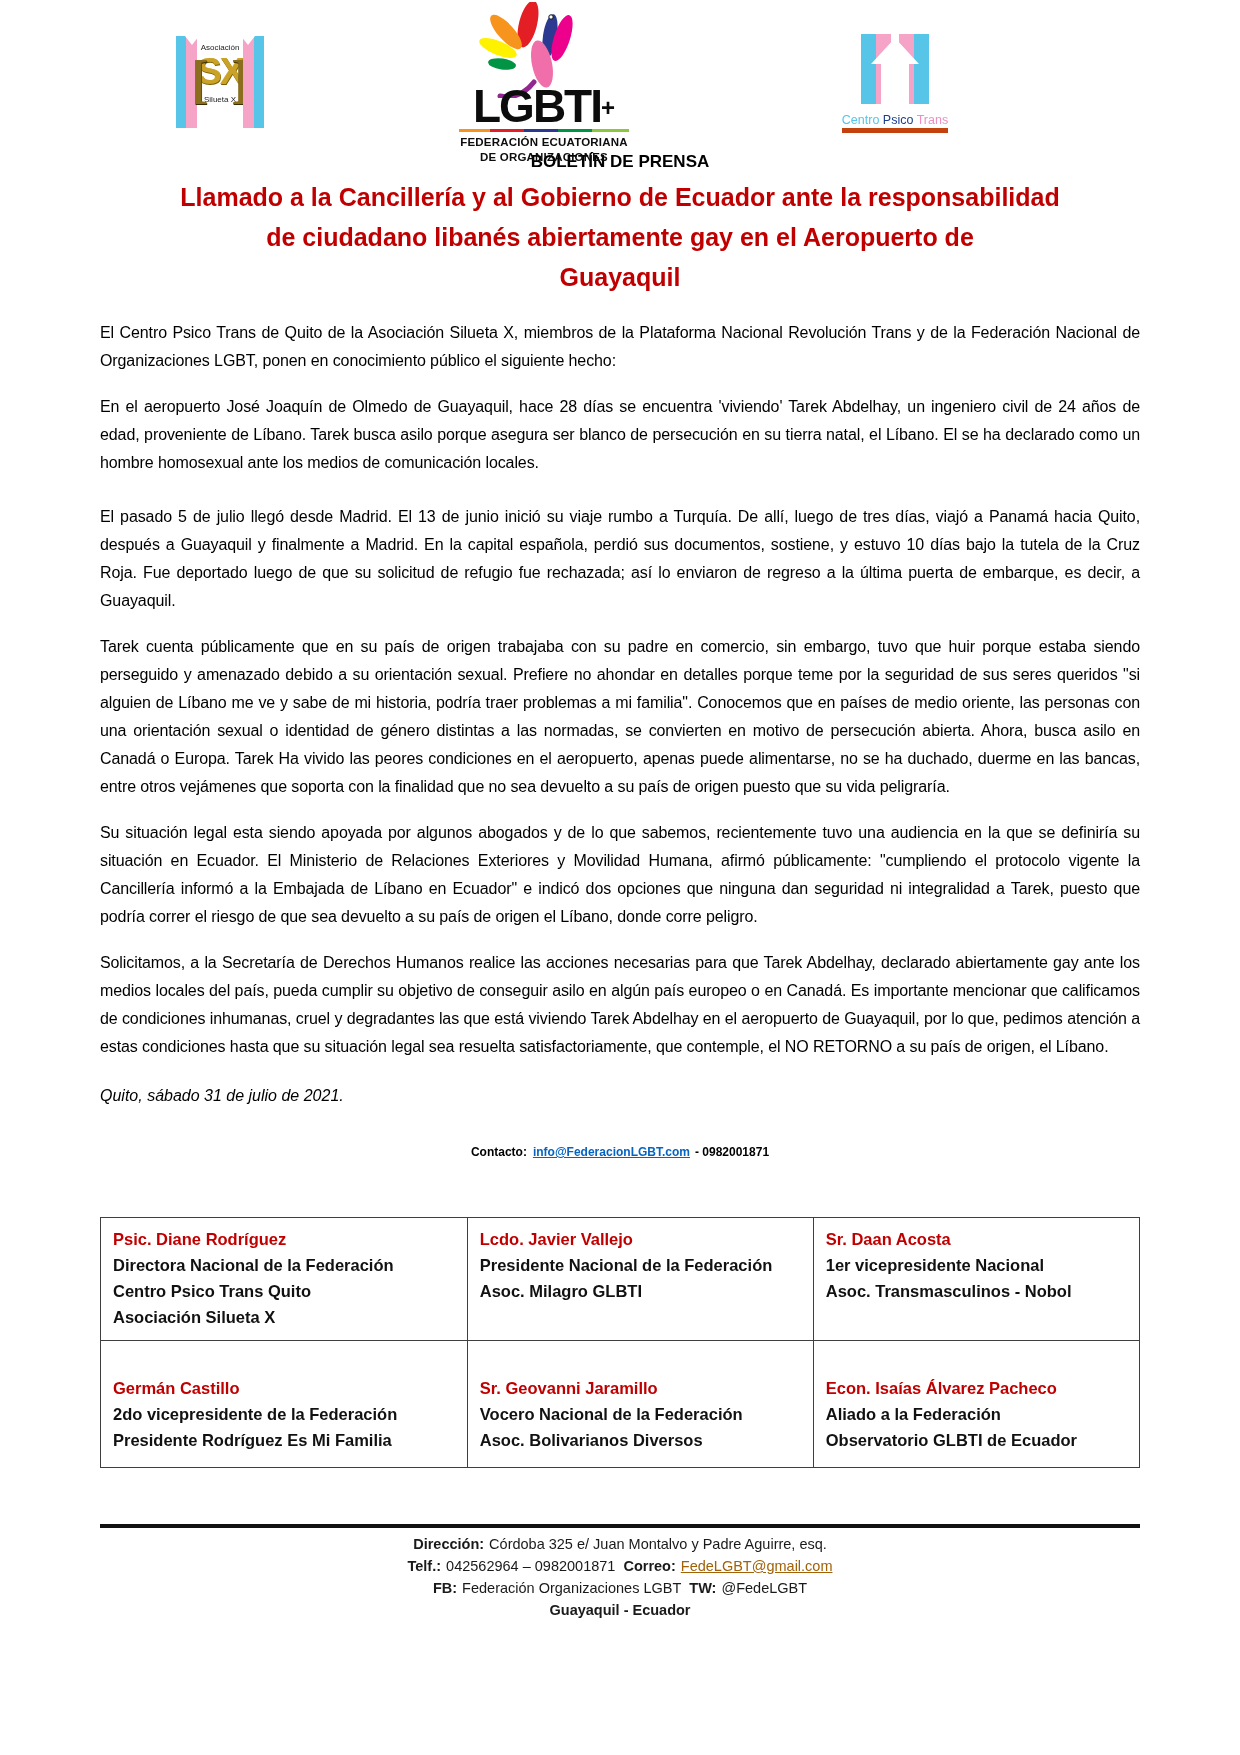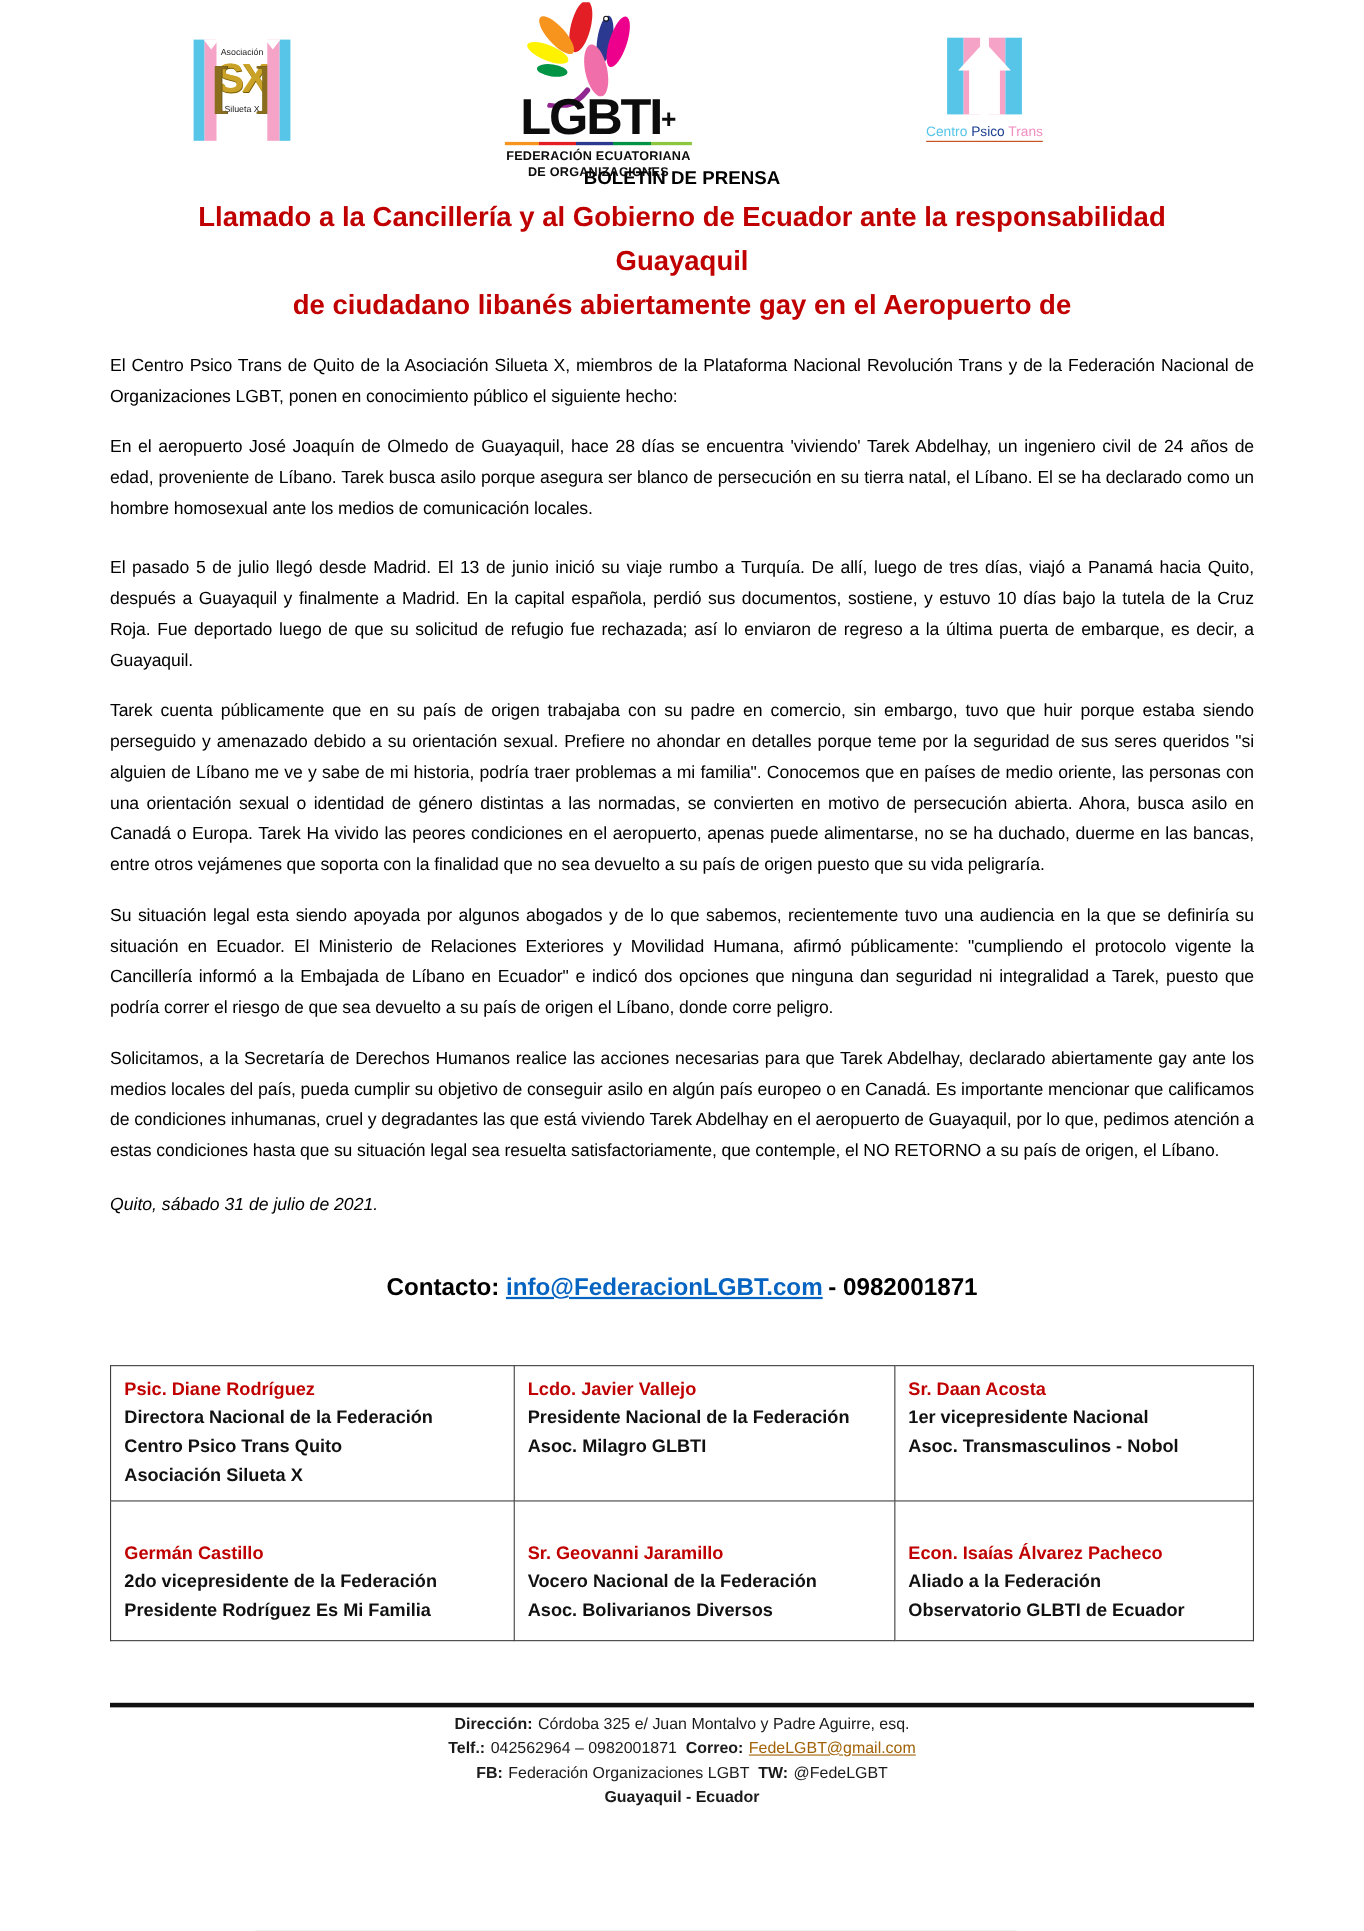--- a/index.html
+++ b/index.html
@@ -30,33 +30,33 @@
   
   .logo-fed { position:absolute; left:336px; top:2px; width:216px; text-align:center; }
   .fed-bird { display:block; margin:0 auto -14px 18px; }
   .fed-word { font-size:46px; font-weight:bold; color:#0c0c0c; letter-spacing:-2px; line-height:44px; display:inline-block; }
   .fed-plus { font-size:24px; font-weight:bold; color:#0c0c0c; vertical-align:6px; }
   .fed-rainbow { height:3px; width:170px; margin:1px auto 3px auto;
     background:linear-gradient(to right,#f7941d 0 18%,#e31e24 18% 38%,#2b3990 38% 58%,#009444 58% 78%,#8dc63f 78% 100%); }
   .fed-cap { font-size:11.5px; font-weight:bold; color:#0c0c0c; line-height:15px; letter-spacing:0.2px; }
   
   .logo-cpt { position:absolute; left:736px; top:34px; width:118px; text-align:center; }
-  .cpt-words { font-size:12.5px; margin-top:2px; border-bottom:1px solid #c2410c; display:inline-block; padding-bottom:1px; }
+  .cpt-words { font-size:12.5px; margin-top:2px; border-bottom:5px solid #c2410c; display:inline-block; padding-bottom:1px; }
   .cpt-w1 { color:#56c5e8; }
   .cpt-w2 { color:#1b3f8f; }
   .cpt-w3 { color:#f08ec0; }
   
   .kicker { text-align:center; font-size:17px; font-weight:bold; margin-top:0; letter-spacing:0; }
   .title { text-align:center; color:#c00000; font-weight:bold; font-size:25px; line-height:40px; margin-top:5px; }
   
   .bodytext { margin-top:22px; }
   .para { font-size:16px; line-height:28px; text-align:justify; margin-bottom:18px; letter-spacing:-0.1px; }
   .para.gap-before { margin-top:26px; }
   .dateline { font-style:italic; font-size:16px; margin-top:26px; }
-  .contact { text-align:center; font-weight:bold; font-size:22px; margin-top:52px; }
+  .contact { text-align:center; font-weight:bold; font-size:12px; margin-top:40px; }
   .contact a { color:#0563c1; text-decoration:underline; }
   .contact .sep { margin-left:5px; }
   .contact .clabel { margin-right:6px; }
   
   .sig-table { width:100%; border-collapse:collapse; margin-top:58px; }
   .sig-table td { border:1.5px solid #3f3f3f; vertical-align:top; padding:8px 12px 10px 12px; }
   .sig-table col.c1 { width:35.3%; }
   .sig-table col.c2 { width:33.3%; }
   .sig-table col.c3 { width:31.4%; }
   .sig-name { color:#c00000; font-weight:bold; font-size:16.5px; line-height:26px; }
@@ -129,22 +129,22 @@
         <span class="cpt-w1">Centro</span>
         <span class="cpt-w2">Psico</span>
         <span class="cpt-w3">Trans</span>
       </div>
     </div>
   </div>
 
   <div class="kicker">BOLETÍN DE PRENSA</div>
   <div class="title">
     <div>Llamado a la Cancillería y al Gobierno de Ecuador ante la responsabilidad</div>
+    <div>de ciudadano libanés abiertamente gay en el Aeropuerto de</div>
     <div>Guayaquil</div>
-    <div>de ciudadano libanés abiertamente gay en el Aeropuerto de</div>
   </div>
 
   <div class="bodytext">
     <p class="para">El Centro Psico Trans de Quito de la Asociación Silueta X, miembros de la Plataforma Nacional Revolución Trans y de la Federación Nacional de Organizaciones LGBT, ponen en conocimiento público el siguiente hecho:</p>
     <p class="para">En el aeropuerto José Joaquín de Olmedo de Guayaquil, hace 28 días se encuentra 'viviendo' Tarek Abdelhay, un ingeniero civil de 24 años de edad, proveniente de Líbano. Tarek busca asilo porque asegura ser blanco de persecución en su tierra natal, el Líbano. El se ha declarado como un hombre homosexual ante los medios de comunicación locales.</p>
     <p class="para gap-before">El pasado 5 de julio llegó desde Madrid. El 13 de junio inició su viaje rumbo a Turquía. De allí, luego de tres días, viajó a Panamá hacia Quito, después a Guayaquil y finalmente a Madrid. En la capital española, perdió sus documentos, sostiene, y estuvo 10 días bajo la tutela de la Cruz Roja. Fue deportado luego de que su solicitud de refugio fue rechazada; así lo enviaron de regreso a la última puerta de embarque, es decir, a Guayaquil.</p>
     <p class="para">Tarek cuenta públicamente que en su país de origen trabajaba con su padre en comercio, sin embargo, tuvo que huir porque estaba siendo perseguido y amenazado debido a su orientación sexual. Prefiere no ahondar en detalles porque teme por la seguridad de sus seres queridos "si alguien de Líbano me ve y sabe de mi historia, podría traer problemas a mi familia". Conocemos que en países de medio oriente, las personas con una orientación sexual o identidad de género distintas a las normadas, se convierten en motivo de persecución abierta. Ahora, busca asilo en Canadá o Europa. Tarek Ha vivido las peores condiciones en el aeropuerto, apenas puede alimentarse, no se ha duchado, duerme en las bancas, entre otros vejámenes que soporta con la finalidad que no sea devuelto a su país de origen puesto que su vida peligraría.</p>
     <p class="para">Su situación legal esta siendo apoyada por algunos abogados y de lo que sabemos, recientemente tuvo una audiencia en la que se definiría su situación en Ecuador. El Ministerio de Relaciones Exteriores y Movilidad Humana, afirmó públicamente: "cumpliendo el protocolo vigente la Cancillería informó a la Embajada de Líbano en Ecuador" e indicó dos opciones que ninguna dan seguridad ni integralidad a Tarek, puesto que podría correr el riesgo de que sea devuelto a su país de origen el Líbano, donde corre peligro.</p>
     <p class="para">Solicitamos, a la Secretaría de Derechos Humanos realice las acciones necesarias para que Tarek Abdelhay, declarado abiertamente gay ante los medios locales del país, pueda cumplir su objetivo de conseguir asilo en algún país europeo o en Canadá. Es importante mencionar que calificamos de condiciones inhumanas, cruel y degradantes las que está viviendo Tarek Abdelhay en el aeropuerto de Guayaquil, por lo que, pedimos atención a estas condiciones hasta que su situación legal sea resuelta satisfactoriamente, que contemple, el NO RETORNO a su país de origen, el Líbano.</p>
 

